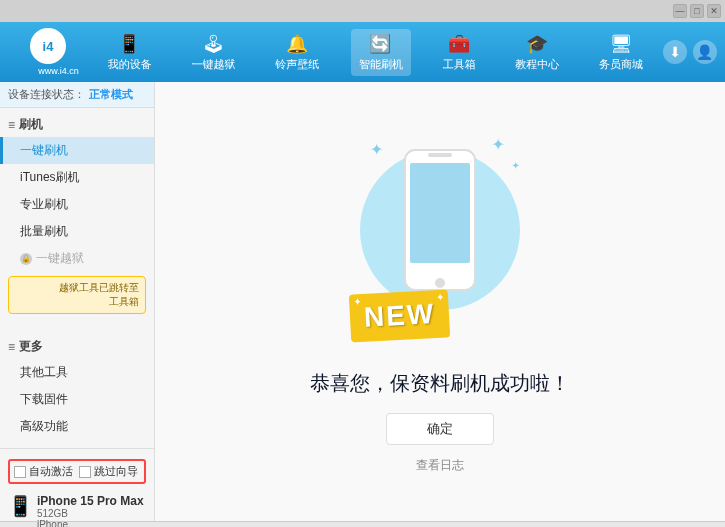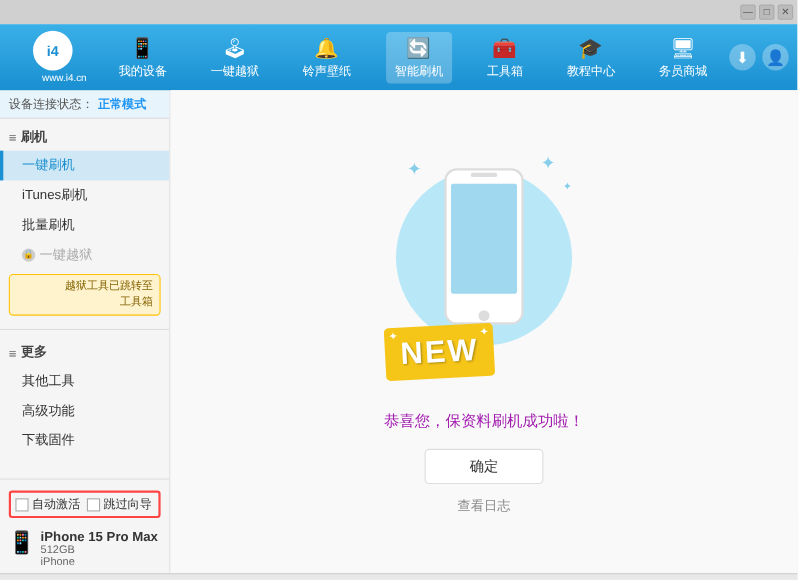--- a/index.html
+++ b/index.html
@@ -43,21 +43,21 @@
     
     .content { flex: 1; display: flex; flex-direction: column; align-items: center; justify-content: center; background: #f9f9f9; position: relative; }
     .success-illustration { position: relative; width: 200px; height: 220px; margin-bottom: 20px; }
     .phone-bg-circle { width: 160px; height: 160px; background: #b8e8f8; border-radius: 50%; position: absolute; top: 20px; left: 20px; }
     .phone-img { position: absolute; top: 15px; left: 50%; transform: translateX(-50%); z-index: 2; }
     .new-badge { position: absolute; bottom: 30px; left: -10px; background: #f5c518; border-radius: 4px; padding: 8px 14px; z-index: 3; transform: rotate(-3deg); }
     .new-text { font-size: 28px; font-weight: bold; color: #fff; text-shadow: 1px 1px 2px rgba(0,0,0,0.3); letter-spacing: 2px; }
     .new-stars { color: #fff; font-size: 10px; position: absolute; top: 2px; left: 4px; }
     .new-stars2 { color: #fff; font-size: 10px; position: absolute; top: 2px; right: 4px; }
     .sparkle { position: absolute; color: #87ceeb; font-size: 16px; }
-    .success-text { font-size: 14px; color: #a21caf; margin-bottom: 16px; }
+    .success-text { font-size: 20px; color: #0f172a; margin-bottom: 16px; }
     .confirm-btn { background: white; border: 1px solid #ddd; border-radius: 4px; padding: 6px 40px; font-size: 13px; color: #333; cursor: pointer; margin-bottom: 12px; }
     .log-link { font-size: 12px; color: #888; cursor: pointer; }
 
     
     .footer { height: 28px; background: #e8e8e8; border-top: 1px solid #ccc; display: flex; align-items: center; justify-content: flex-end; padding: 0 12px; gap: 20px; font-size: 11px; color: #555; }
 
     
     .titlebar { background: #d0d0d0; height: 22px; display: flex; align-items: center; justify-content: flex-end; padding: 0 4px; gap: 3px; position: relative; }
     .tb-icon { width: 14px; height: 14px; background: #bbb; border-radius: 2px; display: flex; align-items: center; justify-content: center; font-size: 9px; color: #555; cursor: pointer; border: 1px solid #aaa; }
   </style>
@@ -126,20 +126,23 @@
         <span class="sidebar-group-icon">≡</span>
         <span>刷机</span>
       </div>
       <div class="sidebar-item active">
         <span>一键刷机</span>
       </div>
       <div class="sidebar-item">
         <span>iTunes刷机</span>
       </div>
       <div class="sidebar-item">
+        <span>专业刷机</span>
+      </div>
+      <div class="sidebar-item">
         <span>批量刷机</span>
       </div>
       <div class="sidebar-item disabled" style="display:flex;align-items:center;gap:4px;">
         <span style="width:12px;height:12px;background:#ccc;border-radius:50%;display:inline-block;font-size:8px;text-align:center;line-height:12px;">🔒</span>
         <span>一键越狱</span>
       </div>
       <div class="sidebar-notice">
         <span style="white-space:pre-line;">越狱工具已跳转至
 工具箱</span>
       </div>
@@ -149,24 +152,24 @@
 
     <div class="sidebar-section">
       <div class="sidebar-group-header">
         <span class="sidebar-group-icon">≡</span>
         <span>更多</span>
       </div>
       <div class="sidebar-item">
         <span>其他工具</span>
       </div>
       <div class="sidebar-item">
+        <span>下载固件</span>
+      </div>
+      <div class="sidebar-item">
         <span>高级功能</span>
-      </div>
-      <div class="sidebar-item">
-        <span>下载固件</span>
       </div>
     </div>
 
     <div style="margin-top:auto;">
       <div class="sidebar-divider"></div>
       <div style="padding:6px 8px;">
         <div class="checkbox-row">
           <div class="checkbox-item">
             <div class="checkbox-box"></div>
             <span>自动激活</span>

